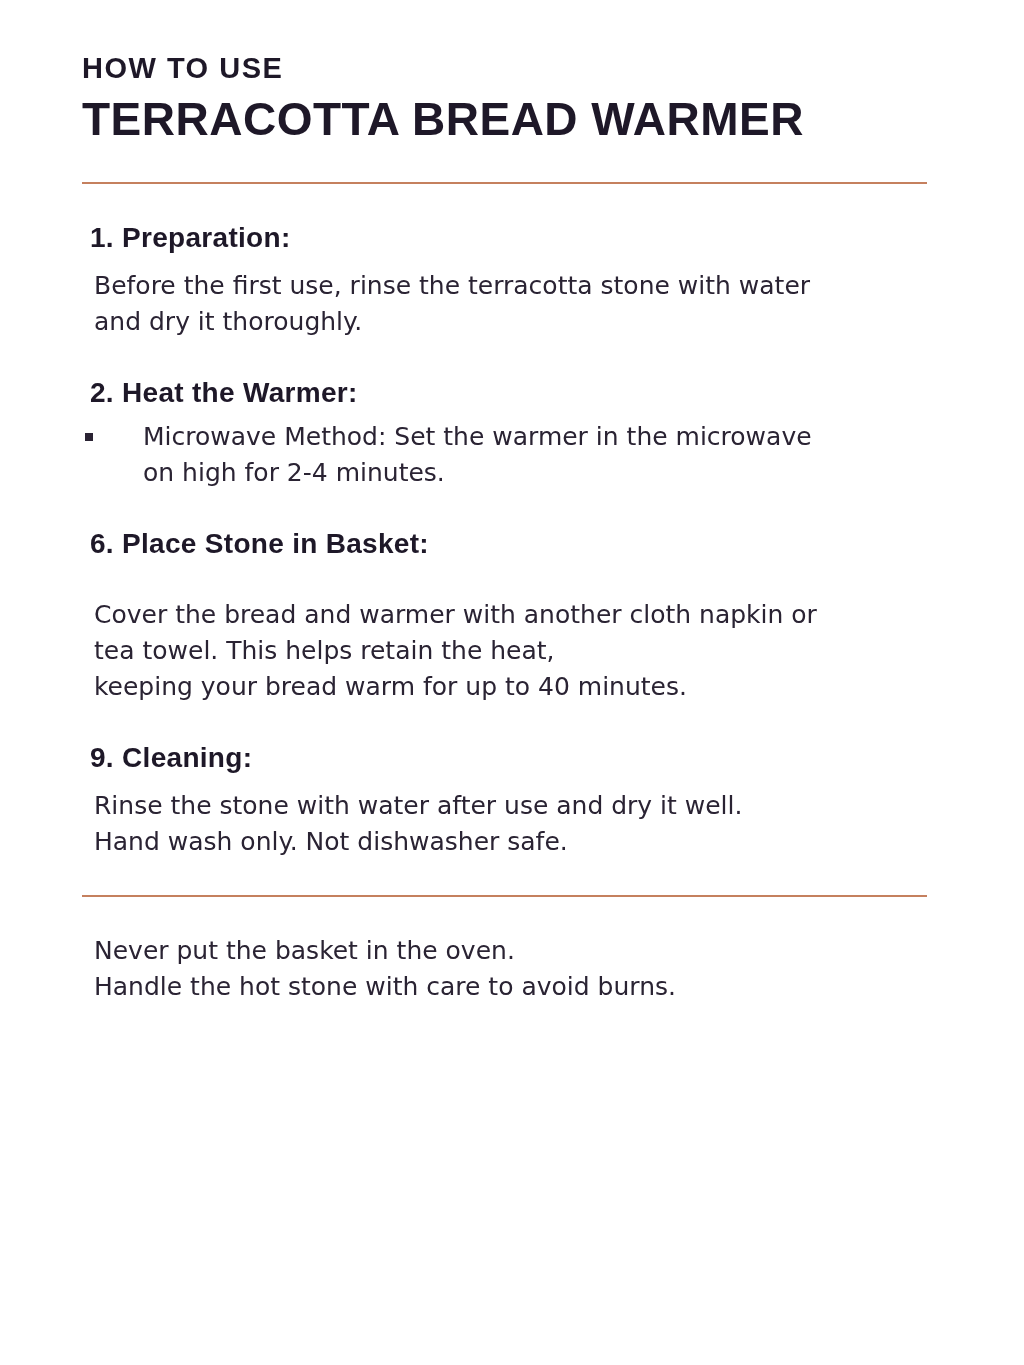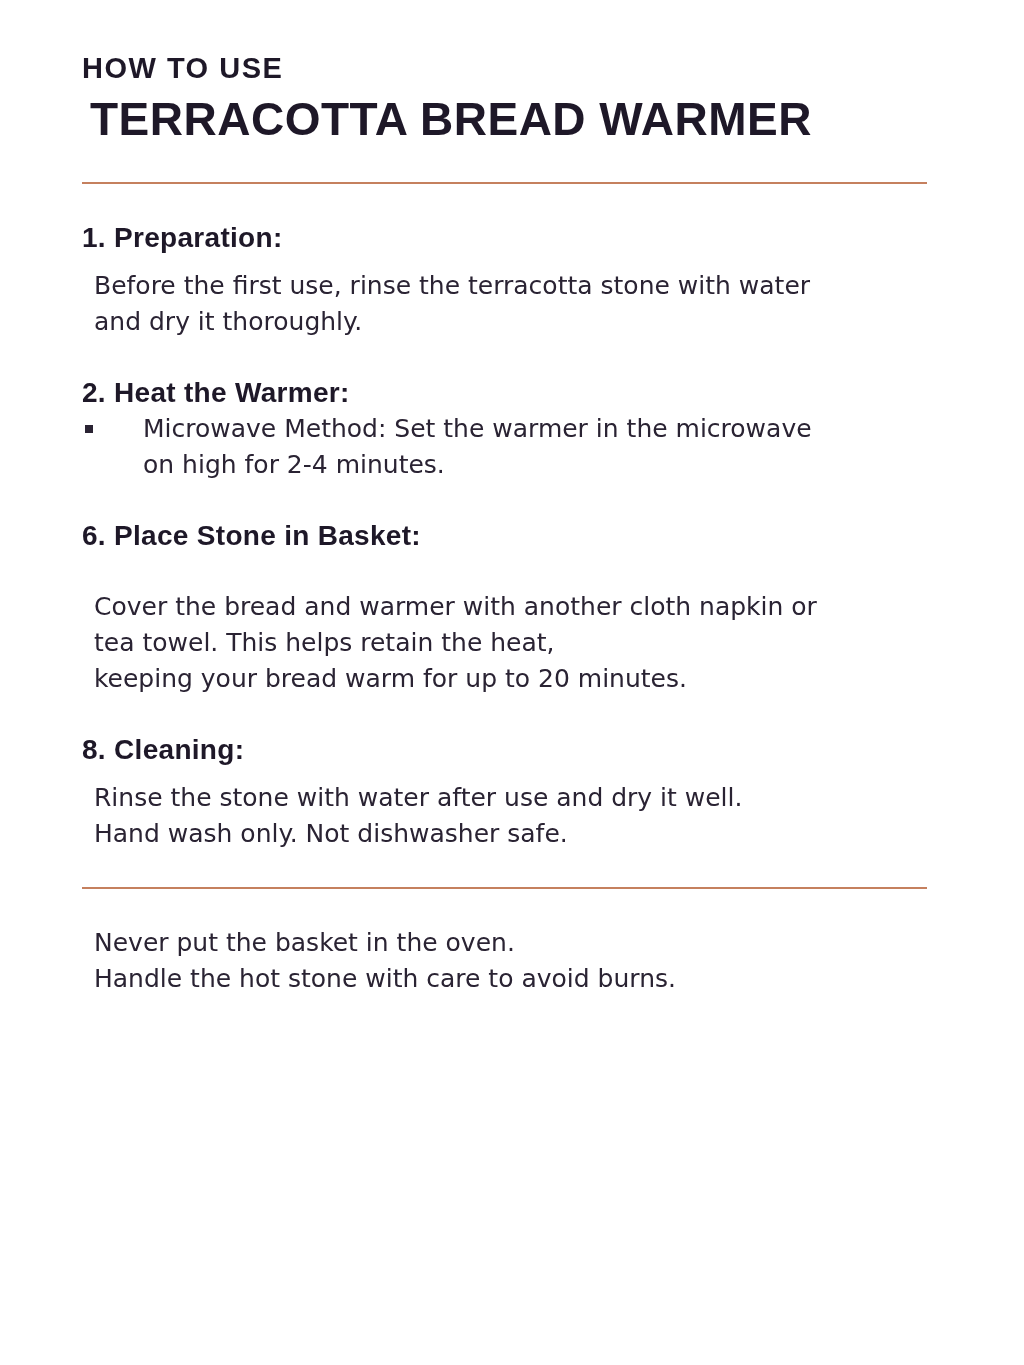--- a/index.html
+++ b/index.html
@@ -30,42 +30,42 @@
     color: #1e1828;
     margin: 0;
   }
   .title {
     font-family: "Liberation Sans", sans-serif;
     font-size: 46px;
     font-weight: 800;
     letter-spacing: 0.5px;
     line-height: 1;
     color: #1e1828;
-    margin: 13px 0 0 8px;
+    margin: 13px 0 0 0;
   }
   hr.rule {
     border: none;
     height: 2px;
     background: #c5805e;
     margin: 40px 0 0 0;
   }
   .sections {
     margin-top: 36px;
   }
   .section {
     margin-bottom: 35px;
   }
   .section h2, .notes h2 {
     font-family: "Liberation Sans", sans-serif;
     font-size: 28px;
     font-weight: 800;
     letter-spacing: 0.3px;
     line-height: 36px;
     color: #1e1828;
-    margin: 0;
+    margin: 8px;
   }
   .section p, .notes p {
     font-size: 25px;
     line-height: 36px;
     color: #2a2333;
     margin: 12px;
     white-space: pre-line;
   }
   ul.bullets {
     list-style: none;
@@ -112,24 +112,24 @@
           <li><span class="square-bullet"></span><span>Microwave Method: Set the warmer in the microwave
 on high for 2-4 minutes.</span></li>
         </ul>
       </section>
       <section class="section">
         <h2>6. Place Stone in Basket:</h2>
       </section>
       <section class="section">
         <p>Cover the bread and warmer with another cloth napkin or
 tea towel. This helps retain the heat,
-keeping your bread warm for up to 20 minutes.</p>
+keeping your bread warm for up to 40 minutes.</p>
       </section>
       <section class="section">
-        <h2>8. Cleaning:</h2>
+        <h2>9. Cleaning:</h2>
         <p>Rinse the stone with water after use and dry it well.
 Hand wash only. Not dishwasher safe.</p>
       </section>
     </div>
 
   <hr class="rule" style="margin-top:0;">
 
   <div class="notes">
     <p>Never put the basket in the oven.
 Handle the hot stone with care to avoid burns.</p>

